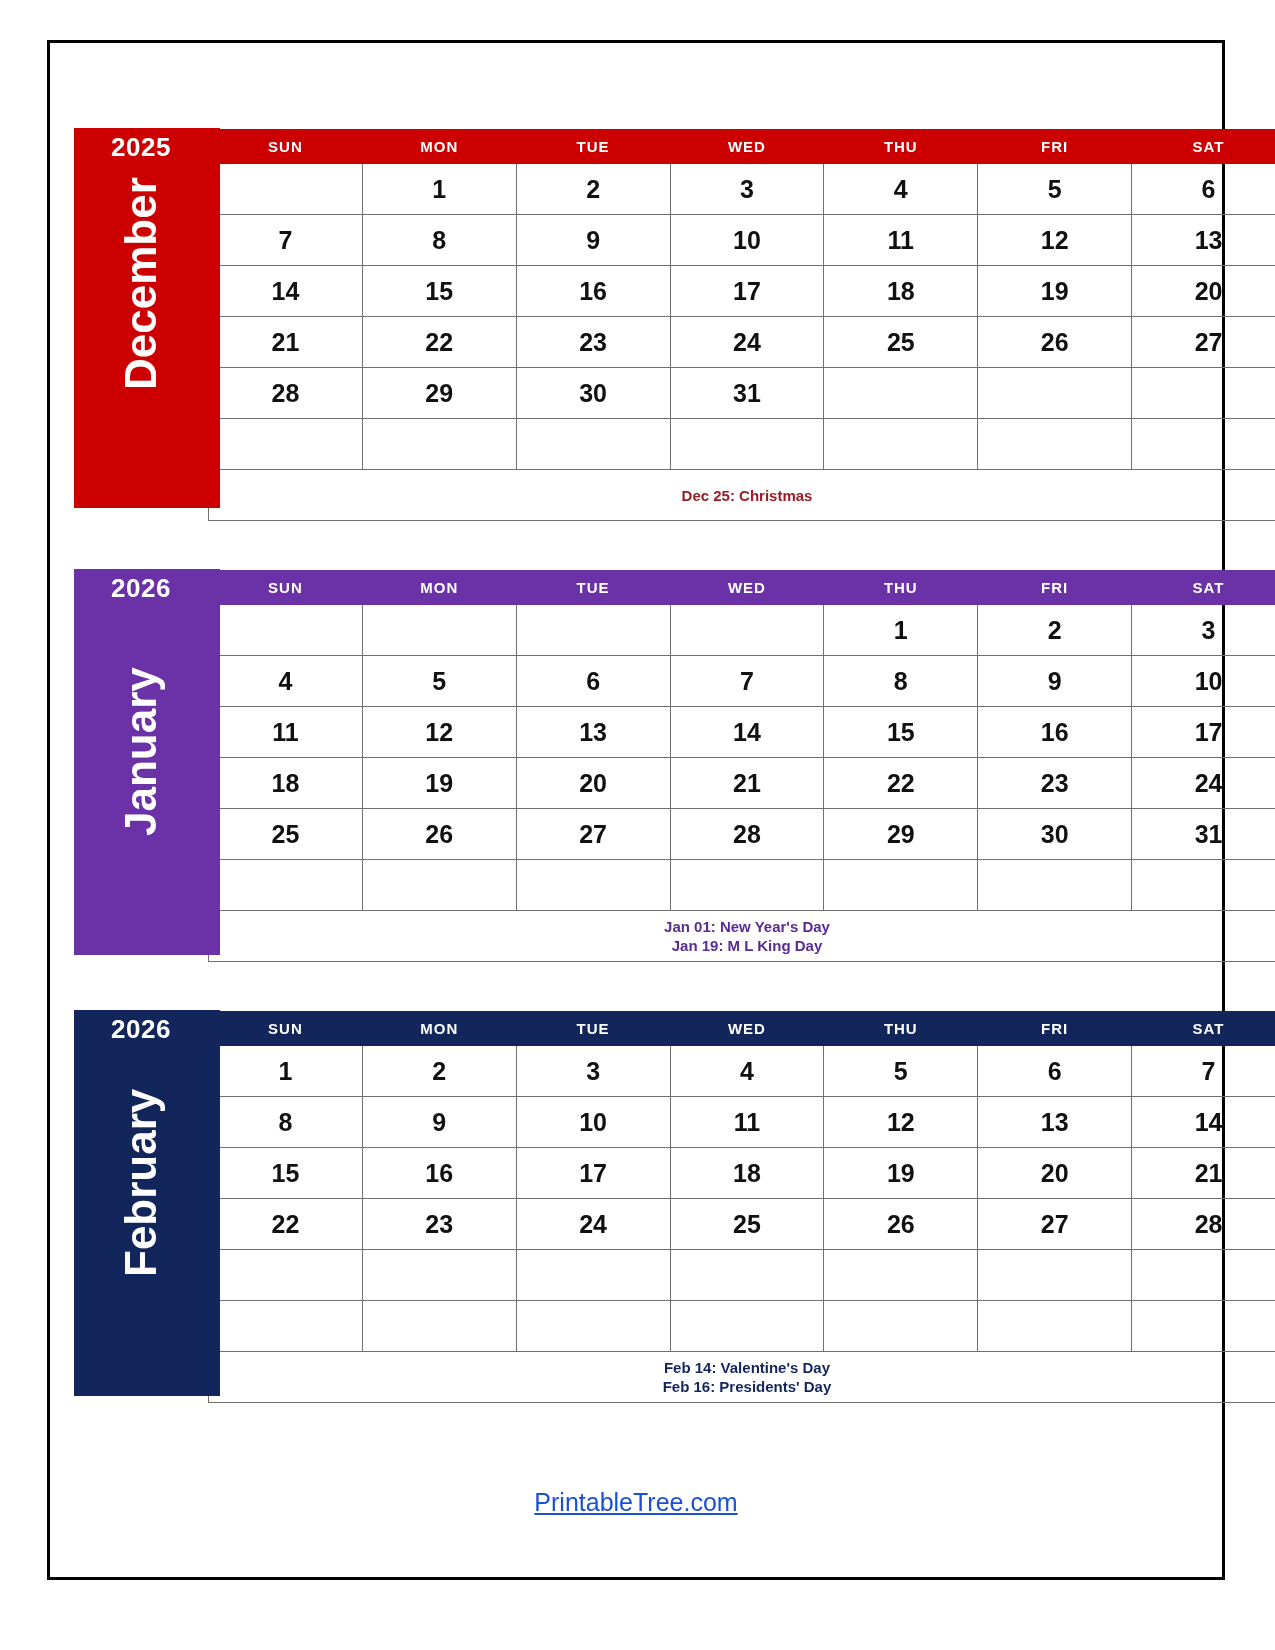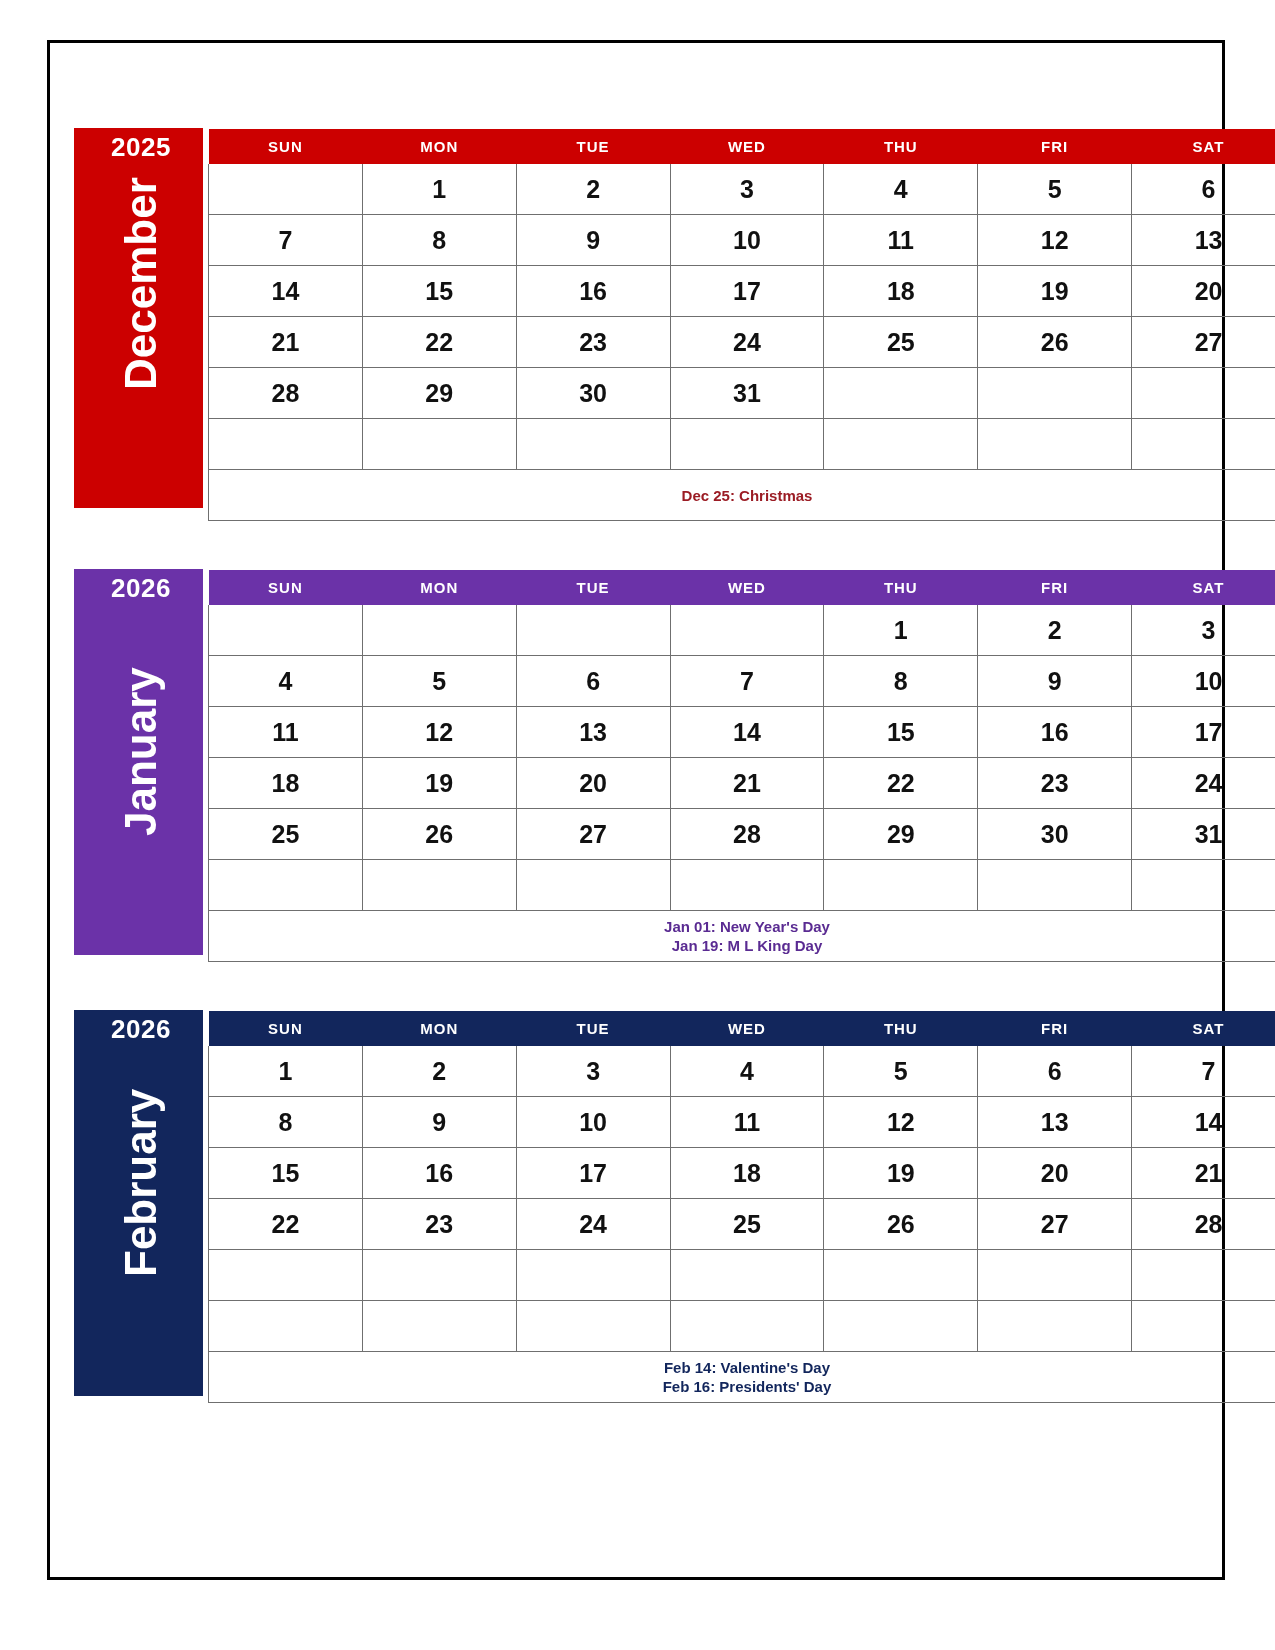--- a/index.html
+++ b/index.html
@@ -32,21 +32,21 @@
 
   .month-block {
     position: relative;
     margin-bottom: 48px;
   }
 
   .side-label {
     position: absolute;
     left: 0;
     top: 0;
-    width: 129px;
+    width: 146px;
     box-sizing: border-box;
     color: #ffffff;
     overflow: hidden;
   }
   .side-year {
     position: absolute;
     top: 4px;
     left: 0;
     width: 134px;
     text-align: center;
@@ -393,13 +393,16 @@
               <span class="note-line">Feb 14: Valentine's Day</span>
               <span class="note-line">Feb 16: Presidents' Day</span>
             </td>
           </tr>
         </tbody>
       </table>
     </div>
 
   </div>
 
+  <div class="footer">
+    <a href="#">PrintableTree.com</a>
+  </div>
 </div>
 
 </body></html>

